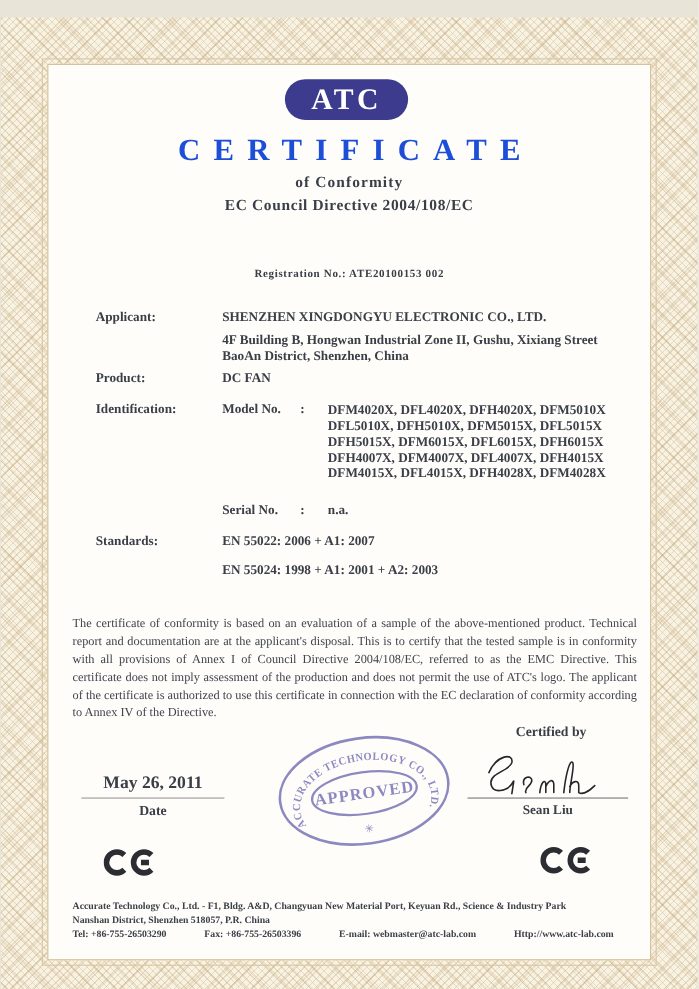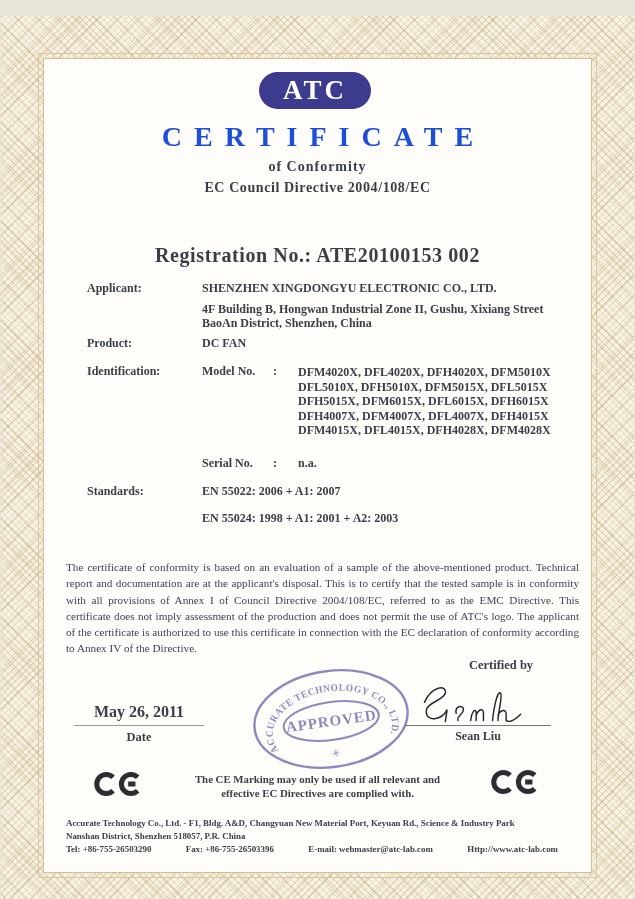--- a/index.html
+++ b/index.html
@@ -23,35 +23,35 @@
   .logo-pill{
     left:215px;top:13px;width:112px;height:37px;border-radius:19px;
     background:#3d3b8e;display:flex;align-items:center;justify-content:center;
   }
   .logo-pill span{color:#fff;font-size:27px;font-weight:700;letter-spacing:3px;}
   .cert-title{left:0;right:0;top:62px;text-align:center;font-size:28px;font-weight:700;
     letter-spacing:12px;padding-left:12px;color:#1d4ed8;}
   .cert-sub{left:0;right:0;top:100px;text-align:center;font-size:14px;font-weight:700;letter-spacing:1px;}
   .cert-dir{left:0;right:0;top:121px;text-align:center;font-size:14px;font-weight:700;letter-spacing:.6px;}
   .cert-emc{left:0;right:0;top:141px;text-align:center;font-size:14px;font-weight:700;letter-spacing:.6px;}
-  .registration{left:0;right:0;top:185px;text-align:center;font-size:20px;font-weight:700;letter-spacing:.6px;}
+  .registration{left:0;right:0;top:185px;text-align:center;font-size:10px;font-weight:700;letter-spacing:.6px;}
   
   .lab{position:absolute;left:43px;font-size:12px;font-weight:700;}
   .val{position:absolute;left:158px;font-size:12px;font-weight:700;text-align:center;}
   .sublab{position:absolute;left:158px;font-size:12px;font-weight:700;}
   .subcolon{position:absolute;left:229px;font-size:12px;font-weight:700;}
   .subval{position:absolute;left:254px;font-size:12px;font-weight:700;}
   .model-lines div{line-height:14.6px;}
   
   .body-par{left:22px;top:500px;width:513px;font-size:11.2px;line-height:16.3px;
     text-align:justify;font-weight:400;color:#3f434c;}
   
   .certified-by{left:402px;top:599px;width:110px;text-align:center;font-size:12.5px;font-weight:700;}
   .stamp{left:205px;top:608px;width:164px;height:104px;opacity:.82;}
-  .sig-block{left:361px;top:622px;width:146px;}
+  .sig-block{left:381px;top:622px;width:146px;}
   .sig-block svg{display:block;margin-left:14px;}
   .sig-line{border-top:1.2px solid #777;margin-top:-6px;}
   .sig-name{text-align:center;font-size:12px;font-weight:700;padding-top:3px;}
   .date-block{left:30px;top:644px;width:130px;}
   .date-value{text-align:center;font-size:16px;font-weight:700;padding-bottom:4px;
     border-bottom:1.2px solid #999;}
   .date-label{text-align:center;font-size:12.5px;font-weight:700;padding-top:4px;}
   
   .ce-left{left:50px;top:712px;}
   .ce-right{left:447px;top:710px;}
@@ -142,24 +142,20 @@
       <div class="date-label">Date</div>
     </div>
 
     <svg class="abs ce-left" width="56" height="26" viewBox="0 0 100 44">
       <g fill="none" stroke="#2c2c33" stroke-width="9">
         <path d="M 34 10 A 17 17 0 1 0 34 34"></path>
         <path d="M 78 10 A 17 17 0 1 0 78 34"></path>
         <path d="M 61 22 H 74"></path>
       </g>
     </svg>
-    <div class="abs ce-note">
-      <div>The CE Marking may only be used if all relevant and</div>
-      <div>effective EC Directives are complied with.</div>
-    </div>
     <svg class="abs ce-right" width="56" height="26" viewBox="0 0 100 44">
       <g fill="none" stroke="#2c2c33" stroke-width="9">
         <path d="M 34 10 A 17 17 0 1 0 34 34"></path>
         <path d="M 78 10 A 17 17 0 1 0 78 34"></path>
         <path d="M 61 22 H 74"></path>
       </g>
     </svg>
 
     <div class="abs footer">
       <div>Accurate Technology Co., Ltd. - F1, Bldg. A&amp;D, Changyuan New Material Port, Keyuan Rd., Science &amp; Industry Park</div>

